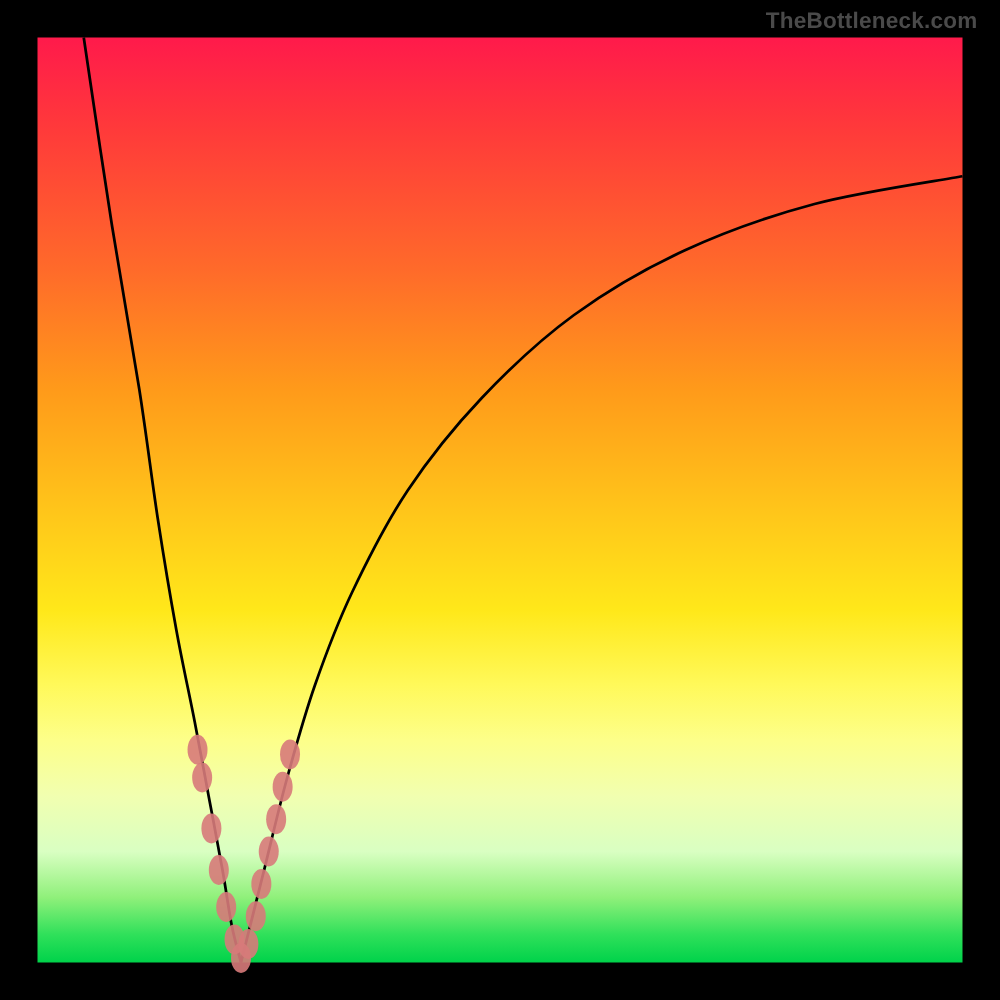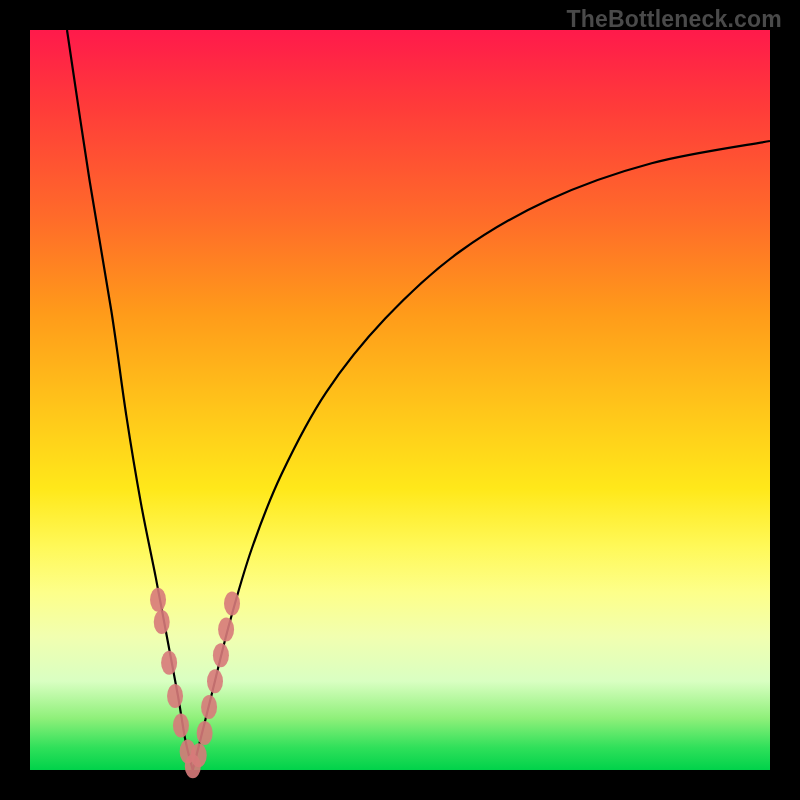--- a/index.html
+++ b/index.html
@@ -38,21 +38,21 @@
       #8ff07a 93%,
       #2fe05a 97%,
       #00d24a 100%
     );
   }
   .watermark {
     position: absolute;
     top: 6px;
     right: 18px;
     color: #4a4a4a;
-    font-size: 23px;
+    font-size: 18px;
     font-weight: 600;
     letter-spacing: 0.2px;
     user-select: none;
   }
   svg.curve {
     position: absolute;
     inset: 0;
     width: 740px;
     height: 740px;
     overflow: visible;

